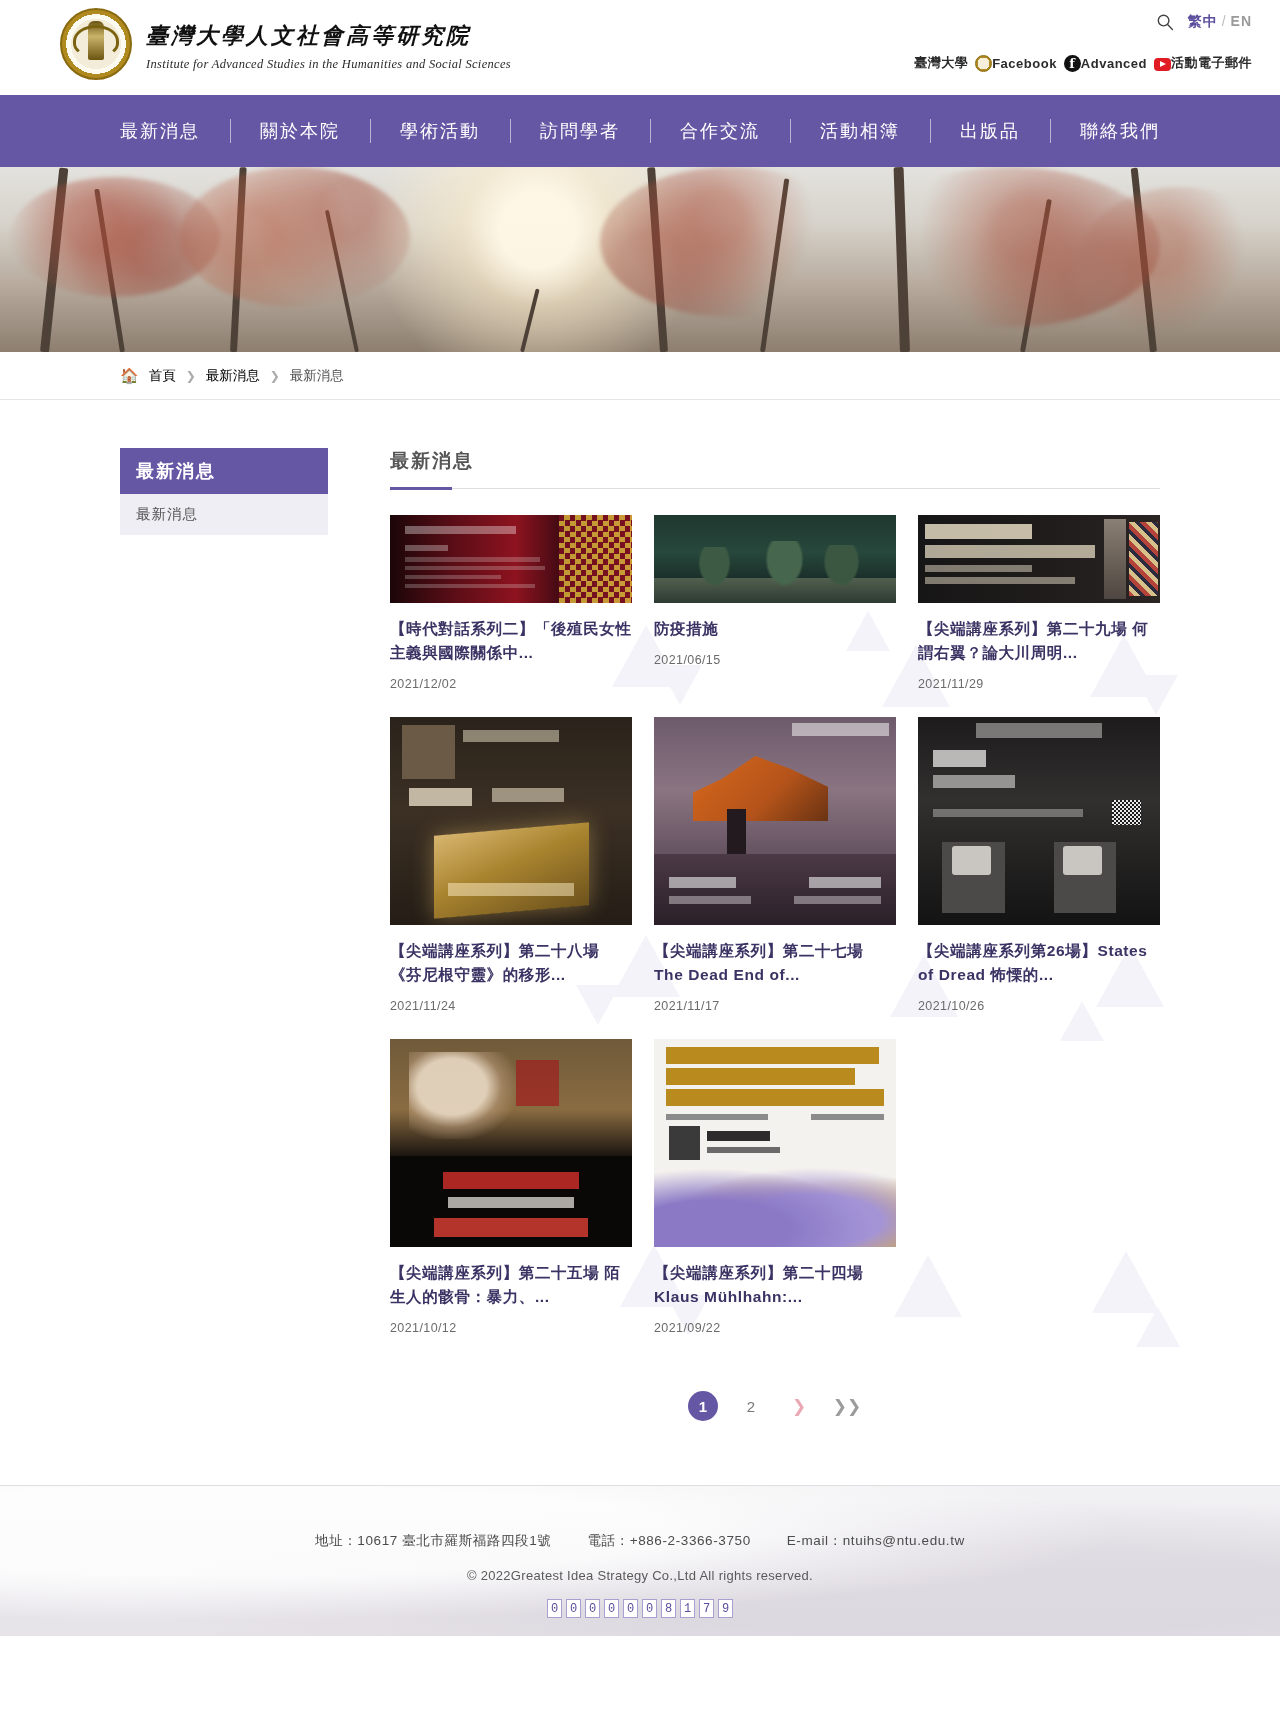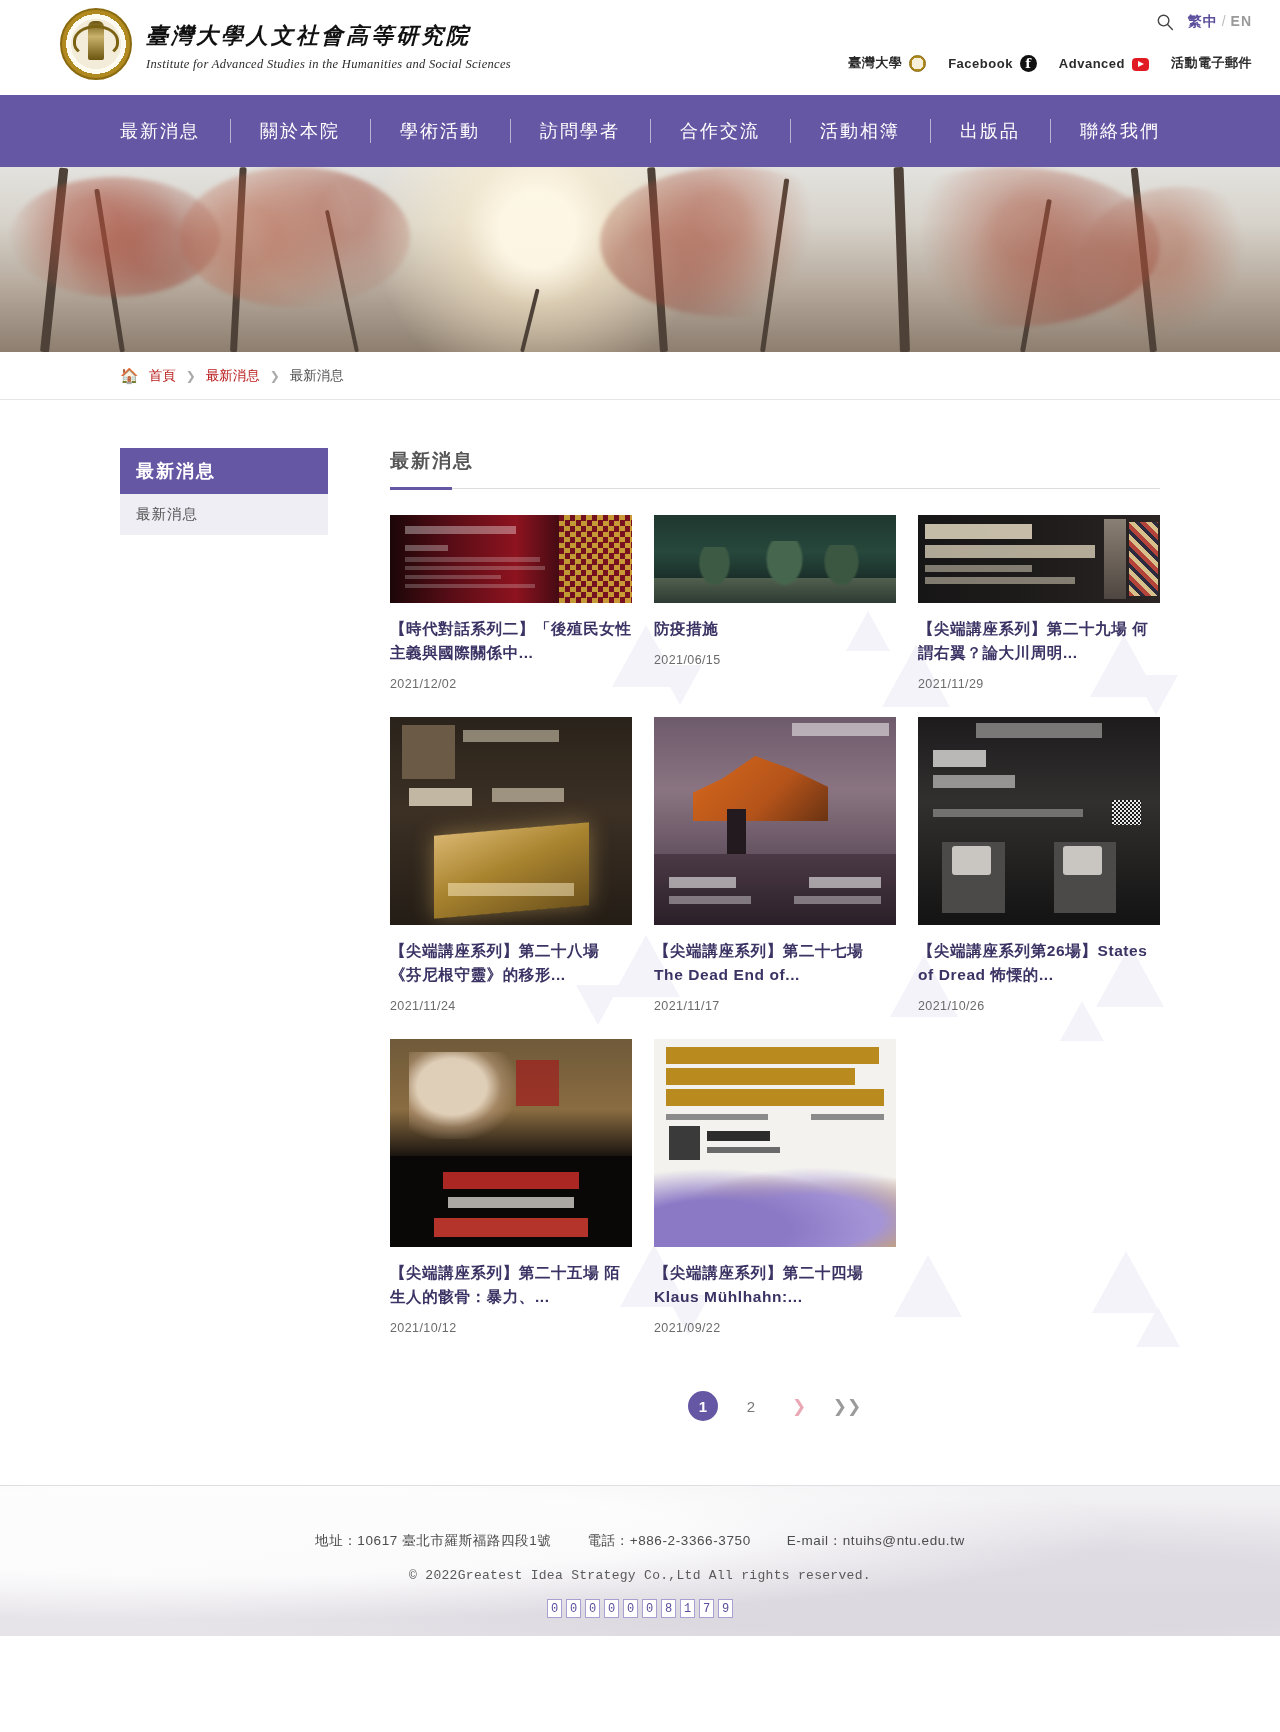--- a/index.html
+++ b/index.html
@@ -102,21 +102,20 @@
     font-weight: 600;
     cursor: pointer;
   }
   .lang .sep { color: #bdbdbd; font-weight: 400; margin: 0 4px; }
   .lang .en { color: #9a9a9a; font-weight: 700; }
 
   .util-row2 {
     display: flex;
     align-items: center;
     justify-content: flex-end;
-    gap: 22px;
     height: 38px;
   }
   .util-link {
     display: flex;
     align-items: center;
     gap: 7px;
     font-size: 13px;
     color: #2b2b2b;
     letter-spacing: .5px;
     text-decoration: none;
@@ -222,21 +221,21 @@
     width: 1160px;
     margin: 0 auto;
     padding: 0 60px;
     display: flex;
     align-items: center;
     gap: 10px;
     font-size: 13.5px;
     color: #777;
   }
   .home-icon { color: #6657a4; font-size: 15px; line-height: 1; }
-  .crumb a { color: #b91c1c; text-decoration: none; cursor: pointer; font-family: Liberation Serif, serif; }
+  .crumb a { color: #000000; text-decoration: none; cursor: pointer; font-family: Liberation Serif, serif; }
   .crumb .chev { color: #aaa; font-size: 12px; }
   .crumb .cur { color: #555; }
 
   
   .content {
     width: 1160px;
     margin: 0 auto;
     padding: 48px 60px 0;
     display: flex;
     gap: 62px;
@@ -382,21 +381,20 @@
     justify-content: center;
     gap: 36px;
     flex-wrap: wrap;
   }
   .f-copy {
     position: relative;
     font-size: 13px;
     color: #5a5a5a;
     letter-spacing: .3px;
     margin-bottom: 16px;
-    font-family: Liberation Mono, monospace;
   }
   .counter {
     position: relative;
     display: flex;
     justify-content: center;
     gap: 4px;
   }
   .digit {
     width: 15px; height: 19px;
     border: 1px solid #a8a0d0;

